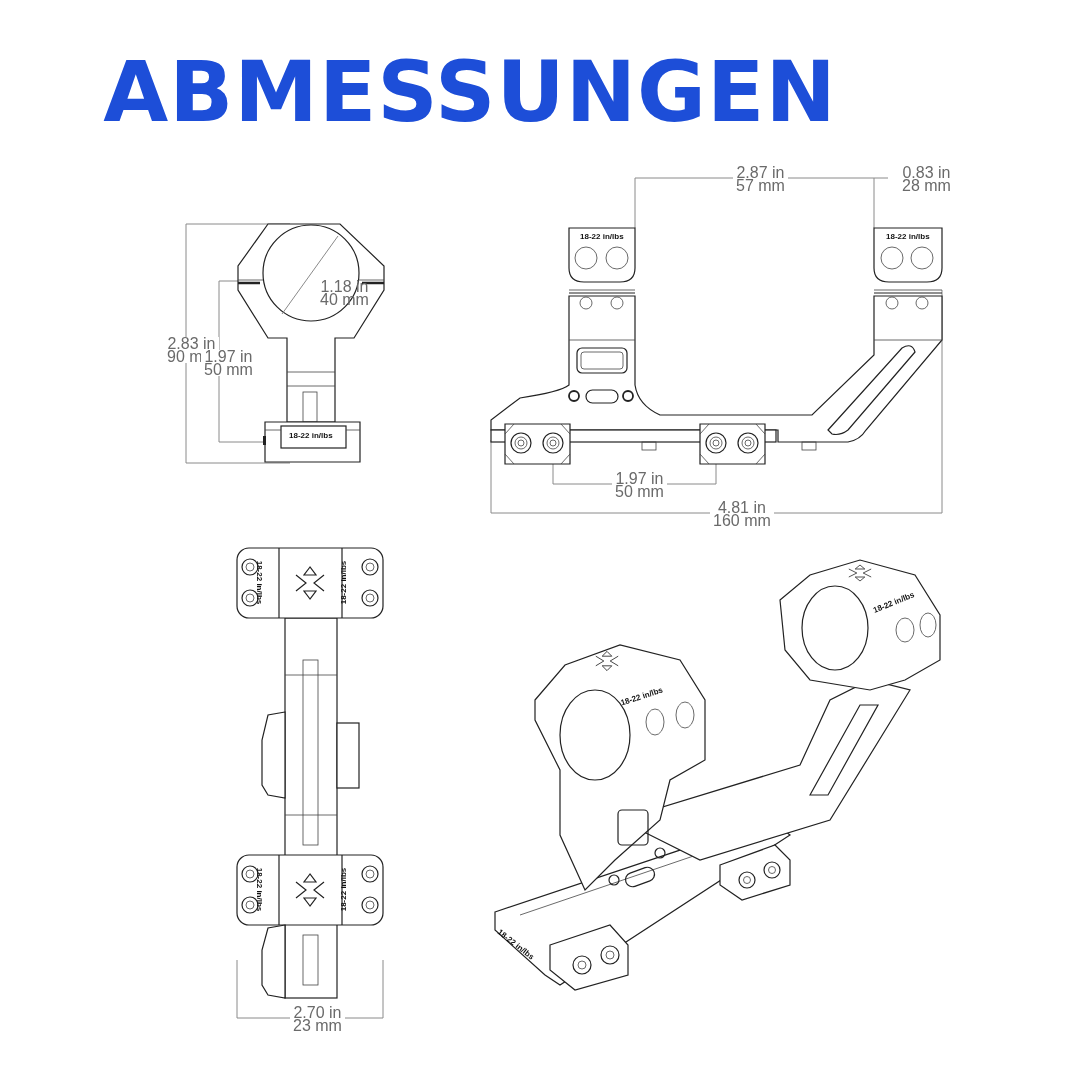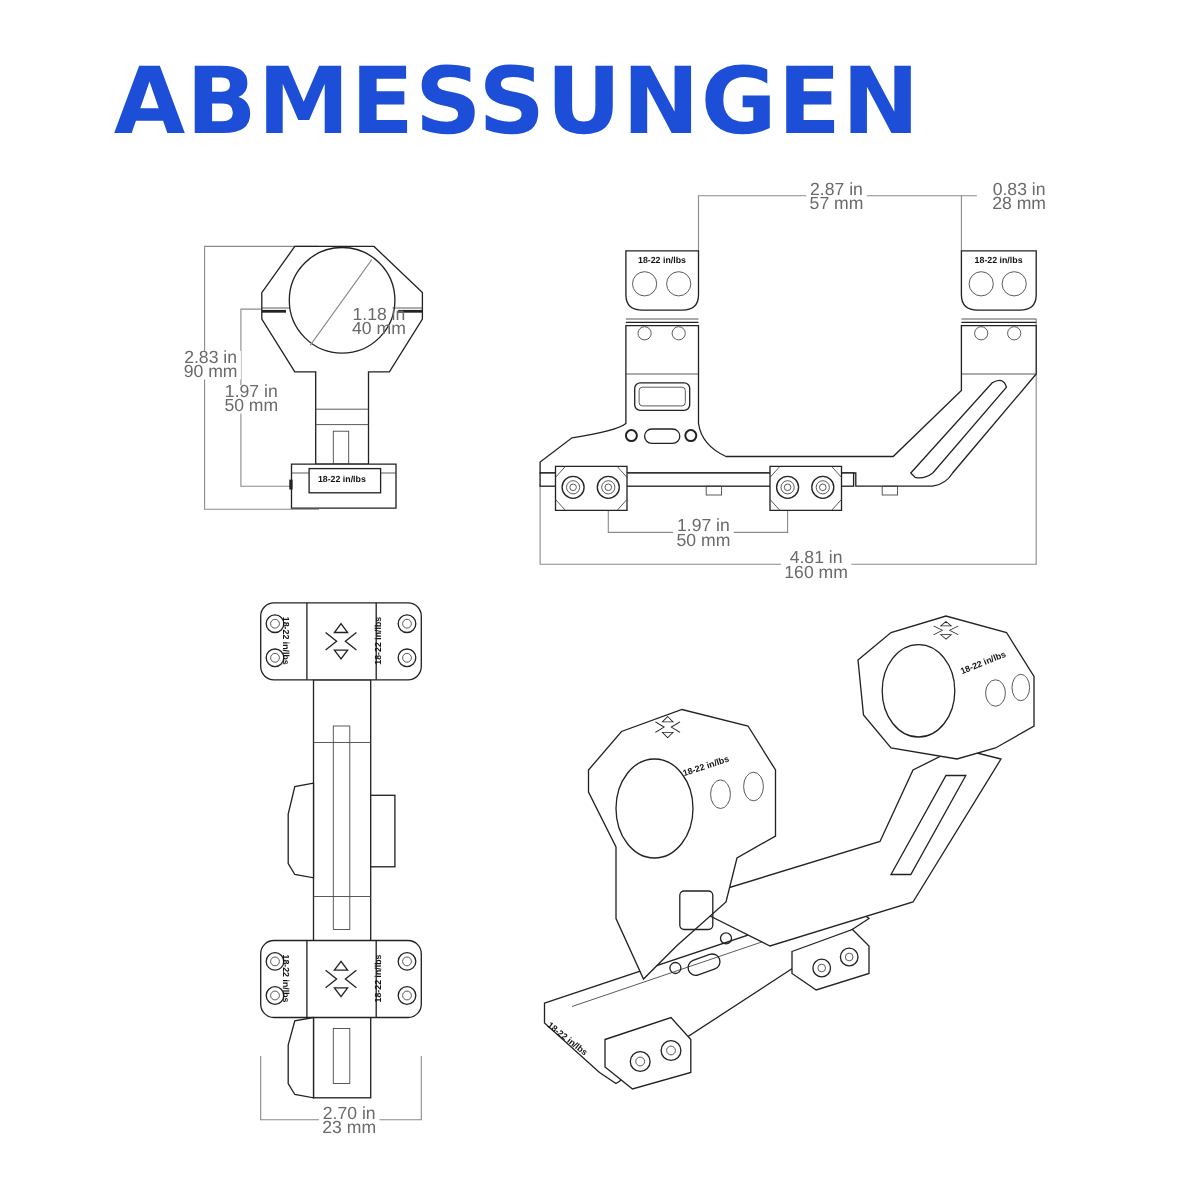--- a/index.html
+++ b/index.html
@@ -193,21 +193,21 @@
   </g>
   <g transform="translate(860,573) scale(0.8,0.5)">
     <path class="ln" d="M-14,-8 L-4,0 L-14,8 M14,-8 L4,0 L14,8 M0,-16 L-6,-8 L6,-8 Z M0,16 L-6,8 L6,8 Z"></path>
   </g>
 </svg>
 
 <div class="dim" style="left:289px;top:280px;background:transparent;margin-left:28px;">
   <span>1.18 in</span>
   <span>40 mm</span>
 </div>
-<div class="dim" style="left:164px;top:319px;">
+<div class="dim" style="left:164px;top:337px;">
   <span>2.83 in</span>
   <span>90 mm</span>
 </div>
 <div class="dim" style="left:201px;top:350px;">
   <span>1.97 in</span>
   <span>50 mm</span>
 </div>
 <div class="torque" style="left:289px;top:431px;">18-22 in/lbs</div>
 
 <div class="dim" style="left:733px;top:166px;">

